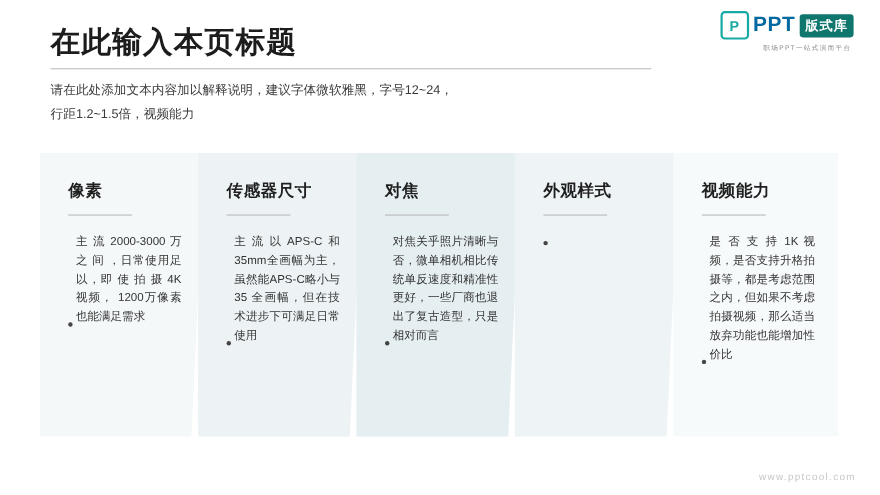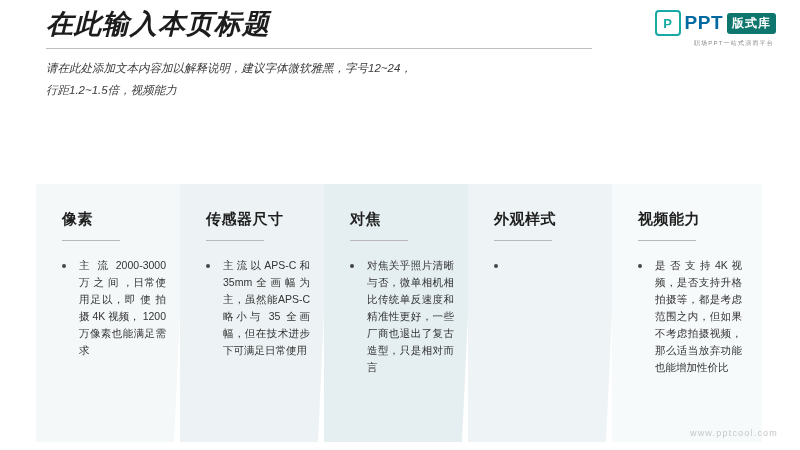--- a/index.html
+++ b/index.html
@@ -61,24 +61,23 @@
     font-size: 6px;
     color: #8a8a8a;
     letter-spacing: 1.2px;
     margin-top: 3px;
     margin-right: 2px;
   }
 
   
   .title-block {
     position: absolute;
-    top: 8px;
+    top: 22px;
     left: 46px;
     width: 560px;
-    font-style: italic;
   }
   .page-title {
     font-size: 27px;
     font-weight: bold;
     color: #1c1c1c;
     letter-spacing: 1px;
     line-height: 1.2;
   }
   .title-rule {
     width: 546px;
@@ -93,21 +92,20 @@
   }
 
   
   .band {
     position: absolute;
     top: 139px;
     left: 36px;
     width: 728px;
     height: 190px;
     display: flex;
-    margin-top: 45px;
   }
   .card {
     position: relative;
     width: 146px;
     height: 258px;
     margin-right: -2px;
     padding: 0;
   }
   .card .shape {
     position: absolute;
@@ -128,22 +126,22 @@
     line-height: 1.2;
   }
   .card-rule {
     width: 58px;
     height: 1px;
     background: #b9b9b9;
     margin: 12px 0 16px 0;
   }
   .bullet-row {
     display: flex;
-    align-items: flex-start;
-    gap: 13px;
+    align-items: flex-end;
+    gap: 3px;
   }
   .bullet-dot {
     width: 4px;
     height: 4px;
     background: #444;
     border-radius: 50%;
     margin-top: 7px;
     flex: none;
   }
   .bullet-text {
@@ -255,20 +253,20 @@
     <div class="shape">
       <svg width="150" height="258" viewBox="0 0 150 258">
           <polygon points="0,0 150,0 150,258 -12,258" fill="#f7fafb"></polygon>
         </svg>
     </div>
     <div class="card-inner">
       <div class="card-title">视频能力</div>
       <div class="card-rule"></div>
       <div class="bullet-row">
         <span class="bullet-dot"></span>
-        <span class="bullet-text">是 否 支 持 4K 视频，是否支持升格拍摄等，都是考虑范围之内，但如果不考虑拍摄视频，那么适当放弃功能也能增加性价比</span>
+        <span class="bullet-text">是 否 支 持 1K 视频，是否支持升格拍摄等，都是考虑范围之内，但如果不考虑拍摄视频，那么适当放弃功能也能增加性价比</span>
       </div>
     </div>
   </div>
 
 </div>
 
 <div class="footer-url">www.pptcool.com</div>
 
 </body></html>

